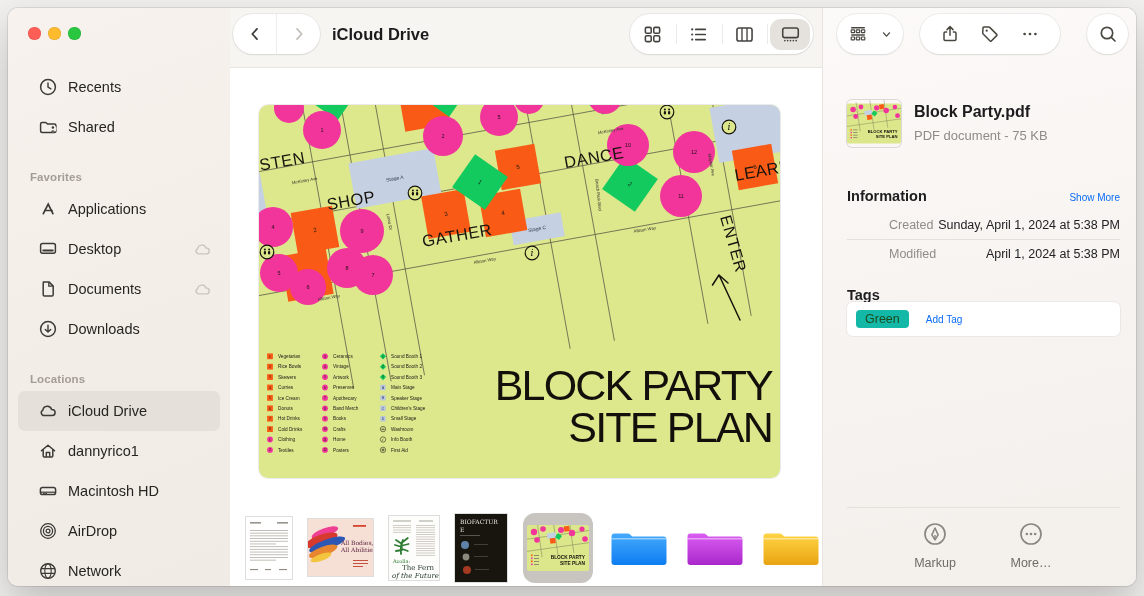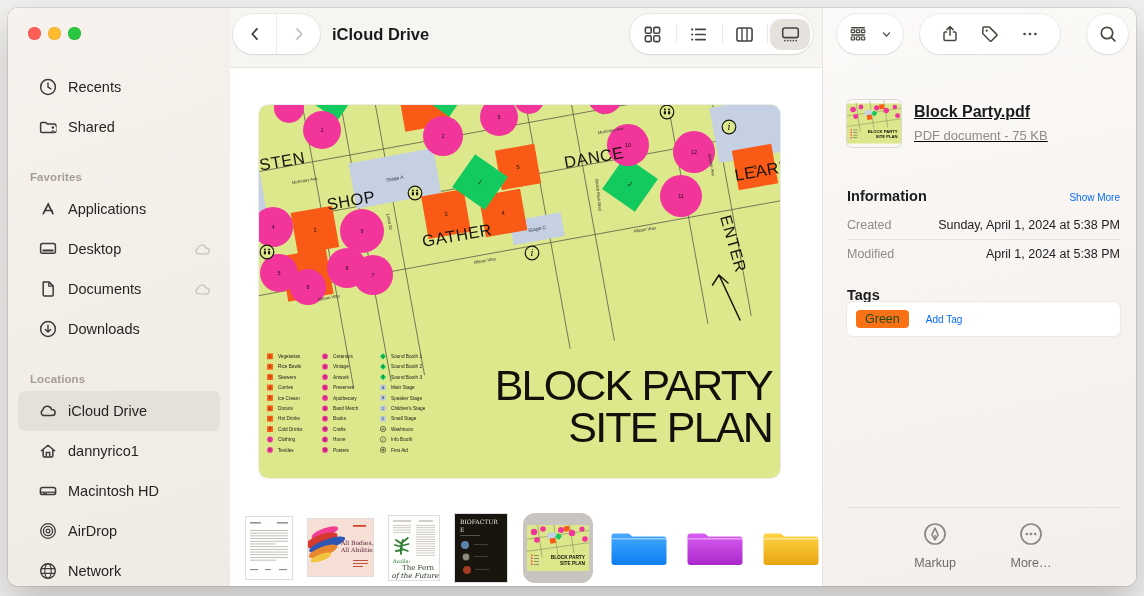--- a/index.html
+++ b/index.html
@@ -55,33 +55,33 @@
   .inspector { position:absolute; right:0; top:0; bottom:0; width:314px;
                background:linear-gradient(168deg,#fcfaf8 0%,#f6f3f0 55%,#f3f0ec 100%); border-left:1px solid #e8e5e1; }
   .ipill { position:absolute; top:6px; height:40px; background:#fff; border-radius:20px;
            box-shadow:0 0 0 1px rgba(0,0,0,.05), 0 1px 2px rgba(0,0,0,.08); display:flex; align-items:center; justify-content:space-evenly; }
   #group-pill { left:14px; width:66px; gap:2px; }
   #actions-pill { left:97px; width:140px; }
   #search-pill { left:264px; width:41px; }
   .tb-icon { width:20px; height:20px; color:#49473f; cursor:pointer; }
   .tb-icon.small { width:11px; height:11px; }
 
-  .file-head { position:absolute; left:24px; right:16px; top:92px; display:flex; gap:13px;text-decoration:underline; }
+  .file-head { position:absolute; left:24px; right:16px; top:92px; display:flex; gap:13px; }
   .file-thumb { width:54px; height:47px; border-radius:5px; overflow:hidden; flex:none; box-shadow:0 0 0 1px rgba(0,0,0,.12); cursor:pointer; }
   .file-name { font-size:16px; font-weight:700; color:#1c1c1e; margin-top:3px; }
   .file-kind { font-size:13px; color:#8f8b87; margin-top:7px; }
 
   .info-head { position:absolute; left:24px; right:16px; top:180px; display:flex; justify-content:space-between; align-items:baseline;gap:13px; }
   .sec-header { font-size:14.5px; font-weight:700; color:#1d1d1f; }
   .link { font-size:10px; color:#0a6cf5; text-decoration:none; cursor:pointer; }
 
   #info-rows { position:absolute; left:24px; right:16px; top:202px; }
   .irow { display:flex; justify-content:space-between; align-items:center; height:29px; font-size:12.5px; }
   .irow + .irow { border-top:1px solid #e4e1dc; }
-  .ilabel { color:#908c88; }
+  .ilabel { color:#908c88;margin-left:42px; }
   .ival { color:#222224; text-align:right; }
 
   .tags-head { position:absolute; left:24px; top:279px; }
   .tags-box { position:absolute; left:24px; right:16px; top:294px; height:34px; background:#fff; border-radius:6px;
               box-shadow:0 0 0 1px rgba(0,0,0,.045); display:flex; align-items:center; padding:0 9px; gap:17px; }
   .tag-pill { font-size:12.5px; padding:2px 9px; border-radius:4px; cursor:pointer; }
 
   .insp-actions { position:absolute; left:24px; right:16px; top:499px; border-top:1px solid #e4e1dc;
                   display:flex; padding:13px 0 0 62px; gap:44px; }
   .action { display:flex; flex-direction:column; align-items:center; gap:9px; cursor:pointer; width:52px; }
@@ -840,21 +840,21 @@
           <span class="ival">Sunday, April 1, 2024 at 5:38 PM</span>
         </div>
         <div class="irow">
           <span class="ilabel">Modified</span>
           <span class="ival">April 1, 2024 at 5:38 PM</span>
         </div>
       </div>
 
     <div class="tags-head sec-header">Tags</div>
     <div class="tags-box">
-      <span class="tag-pill" id="tag-pill" style="background: #f97316; color: rgb(28, 74, 30);">Green</span>
+      <span class="tag-pill" id="tag-pill" style="background: #14b8a6; color: rgb(28, 74, 30);">Green</span>
       <a class="link">Add Tag</a>
     </div>
 
     <div class="insp-actions" id="insp-actions">
         <div class="action">
           <span class="aicon">
             <svg viewBox="0 0 20 20">
               <circle cx="10" cy="10" r="7.7" fill="none" stroke="currentColor" stroke-width="1.3"></circle>
               <path d="M10 5.4l2.4 5.3-2.4 3.8-2.4-3.8z" fill="none" stroke="currentColor" stroke-width="1.2" stroke-linejoin="round"></path>
               <path d="M10 10.7v3.8" stroke="currentColor" stroke-width="1.1"></path>

